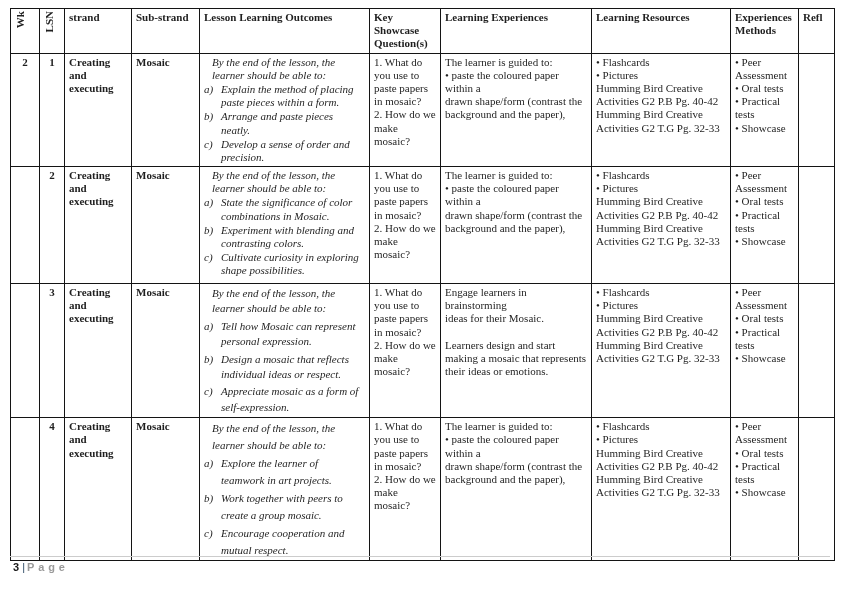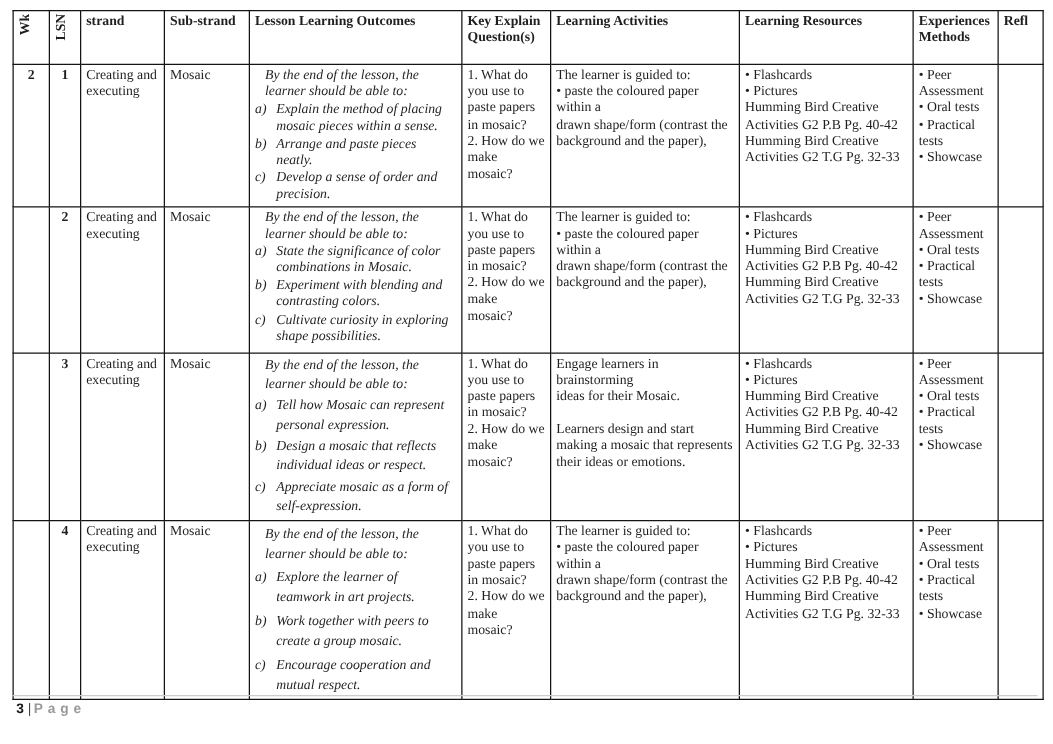--- a/index.html
+++ b/index.html
@@ -51,21 +51,21 @@
   col.c-str { width: 67px; }
   col.c-sub { width: 68px; }
   col.c-out { width: 170px; }
   col.c-key { width: 71px; }
   col.c-exp { width: 151px; }
   col.c-res { width: 139px; }
   col.c-ass { width: 68px; }
   col.c-ref { width: 36px; }
 
   td.num { text-align: center; font-weight: bold; }
-  td.strand, td.sub { font-weight: normal; }
+  td.strand, td.sub { font-weight: bold; }
   td.pre { white-space: pre-line; }
   td.key { font-size: 10.8px; margin-top: 32px; }
   td.exp { font-size: 11px; line-height: 1.3; }
   td.res { font-size: 11px; line-height: 1.22; }
   td.ass { font-size: 11px; line-height: 1.35; padding-left: 5px; margin-top: 12px; }
 
   td.out { padding-left: 2px; font-style: italic; }
   .out-intro { padding-left: 8px; margin-bottom: 1px; }
   .out-item { display: flex; margin-top: 1px; }
   .out-letter { width: 17px; flex: 0 0 17px; }
@@ -115,38 +115,38 @@
       <col class="c-ass">
         <col class="c-ref">
     </colgroup>
     <thead>
       <tr>
         <th class="v"><span class="vtext">Wk</span></th>
         <th class="v"><span class="vtext">LSN</span></th>
         <th>strand</th>
         <th>Sub-strand</th>
         <th>Lesson Learning Outcomes</th>
-        <th>Key Explain Question(s)</th>
-        <th>Learning Activities</th>
+        <th>Key Showcase Question(s)</th>
+        <th>Learning Experiences</th>
         <th>Learning Resources</th>
         <th>Experiences Methods</th>
         <th>Refl</th>
       </tr>
     </thead>
     <tbody id="lesson-rows">
         <tr>
           <td class="num">2</td>
           <td class="num">1</td>
           <td class="strand">Creating and executing</td>
           <td class="sub">Mosaic</td>
           <td class="out">
             <div class="out-intro">By the end of the lesson, the learner should be able to:</div>
             <div class="out-item">
               <span class="out-letter">a)</span>
-              <span class="out-text">Explain  the method of placing mosaic pieces within a sense.</span>
+              <span class="out-text">Explain  the method of placing paste pieces within a form.</span>
             </div>
             <div class="out-item">
               <span class="out-letter">b)</span>
               <span class="out-text">Arrange and paste pieces neatly.</span>
             </div>
             <div class="out-item">
               <span class="out-letter">c)</span>
               <span class="out-text">Develop a sense of order and precision.</span>
             </div>
           </td>

